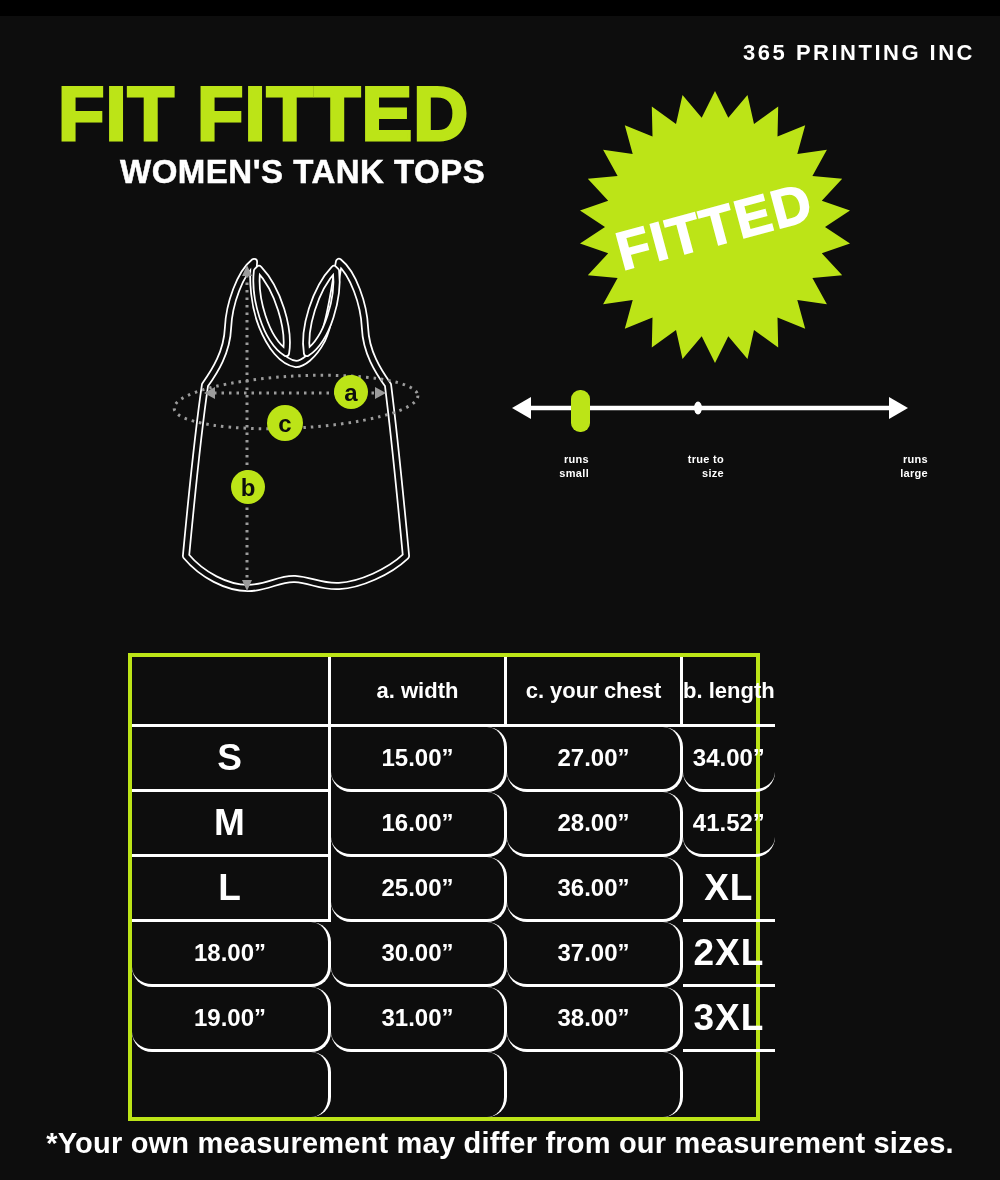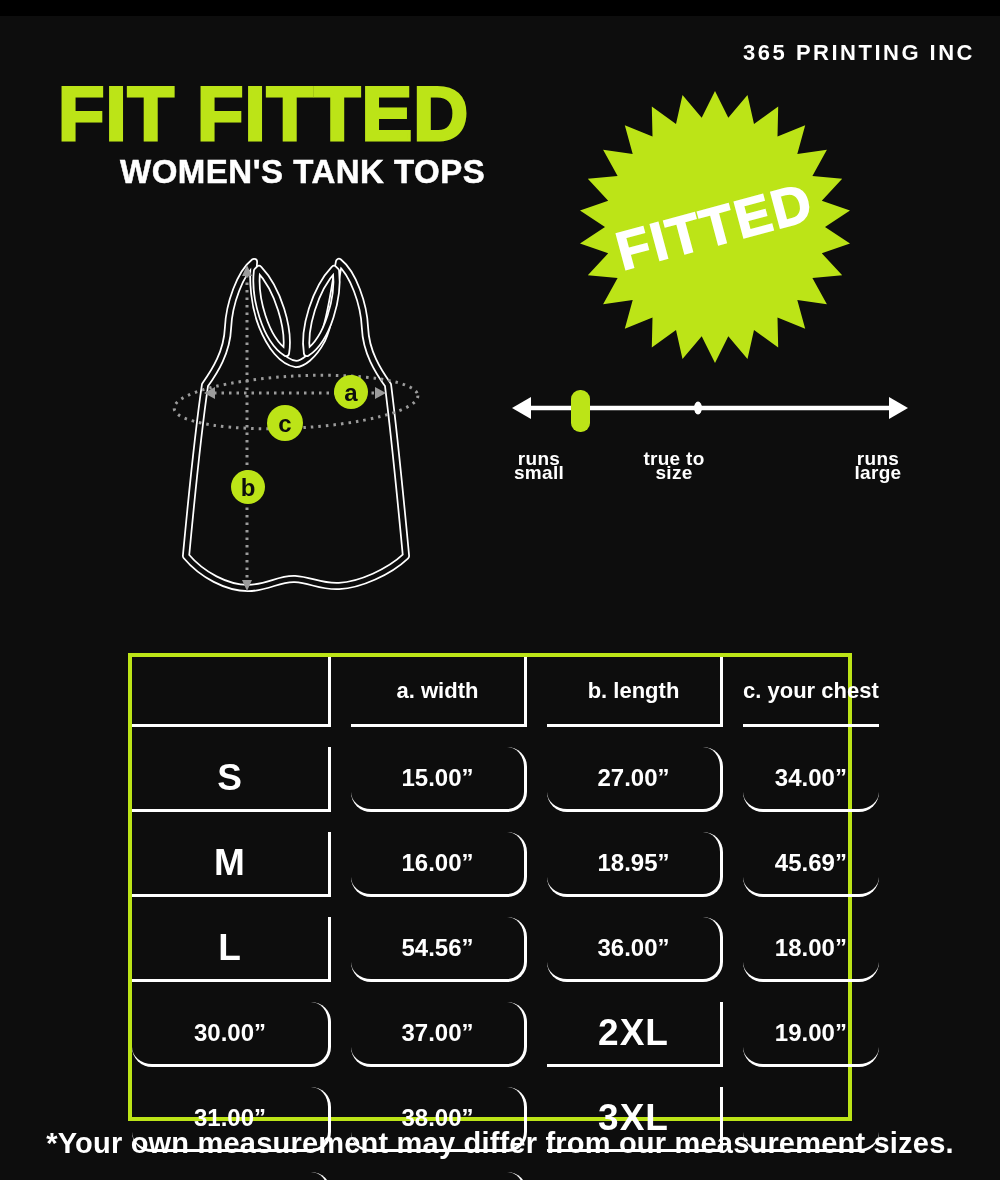--- a/index.html
+++ b/index.html
@@ -36,32 +36,31 @@
   .tank-d { stroke:var(--bg); stroke-width:4.5; fill:none; stroke-linecap:round; stroke-linejoin:round; }
   .dotted { stroke:var(--dots); stroke-width:3; fill:none; stroke-dasharray:2.5 5; }
   .dot-arrow { fill:var(--dots); }
   .marker-letter {
     font-family:"Liberation Sans","DejaVu Sans",sans-serif;
     font-size:24px; font-weight:bold; fill:var(--bg); text-anchor:middle;
   }
   .scale-svg { position:absolute; left:500px; top:350px; width:420px; height:130px; }
   .scale-line { stroke:#fff; stroke-width:4.5; }
   .scale-label {
-    position:absolute; top:436px; width:100px; text-align:center;
-    font-size:19px; line-height:14px; letter-spacing:0.3px; color:var(--ink);
+    position:absolute; top:436px; width:100px; text-align:right;
+    font-size:11px; line-height:14px; letter-spacing:0.3px; color:var(--ink);
   }
   .scale-label.left   { left:489px; }
   .scale-label.center { left:624px; }
   .scale-label.right  { left:828px; }
   .size-table {
-    position:absolute; left:128px; top:637px; width:724px; height:468px;
+    position:absolute; left:128px; top:637px; width:632px; height:468px;
     border:4px solid var(--accent);
     display:grid; grid-template-columns:199px 176px 176px 1fr;
     grid-template-rows:70px repeat(6,65px);
-    gap:20px;
   }
   .td {
     display:flex; align-items:center; justify-content:center;
     border-right:3px solid #fff; border-bottom:3px solid #fff;
     color:var(--ink); white-space:nowrap;
   }
   .td:nth-child(4n) { border-right:none; }
   .td:nth-child(n+25) { border-bottom:none; }
   .td.header { font-size:22px; }
   .td.size   { font-size:37px; letter-spacing:1px; }
@@ -141,37 +140,38 @@
     <div>size</div>
   </div>
   <div class="scale-label right">
     <div>runs</div>
     <div>large</div>
   </div>
 
   <div class="size-table">
     <div class="td header"></div>
     <div class="td header">a. width</div>
+    <div class="td header">c. your chest</div>
     <div class="td header">b. length</div>
-    <div class="td header">c. your chest</div>
 
     <div class="td size">S</div>
     <div class="td val">15.00”</div>
     <div class="td val">27.00”</div>
     <div class="td val">34.00”</div>
 
     <div class="td size">M</div>
     <div class="td val">16.00”</div>
-    <div class="td val">18.95”</div>
-    <div class="td val">45.69”</div>
+    <div class="td val">28.00”</div>
+    <div class="td val">41.52”</div>
 
     <div class="td size">L</div>
-    <div class="td val">54.56”</div>
+    <div class="td val">25.00”</div>
     <div class="td val">36.00”</div>
 
+    <div class="td size">XL</div>
     <div class="td val">18.00”</div>
     <div class="td val">30.00”</div>
     <div class="td val">37.00”</div>
 
     <div class="td size">2XL</div>
     <div class="td val">19.00”</div>
     <div class="td val">31.00”</div>
     <div class="td val">38.00”</div>
 
     <div class="td size">3XL</div>

